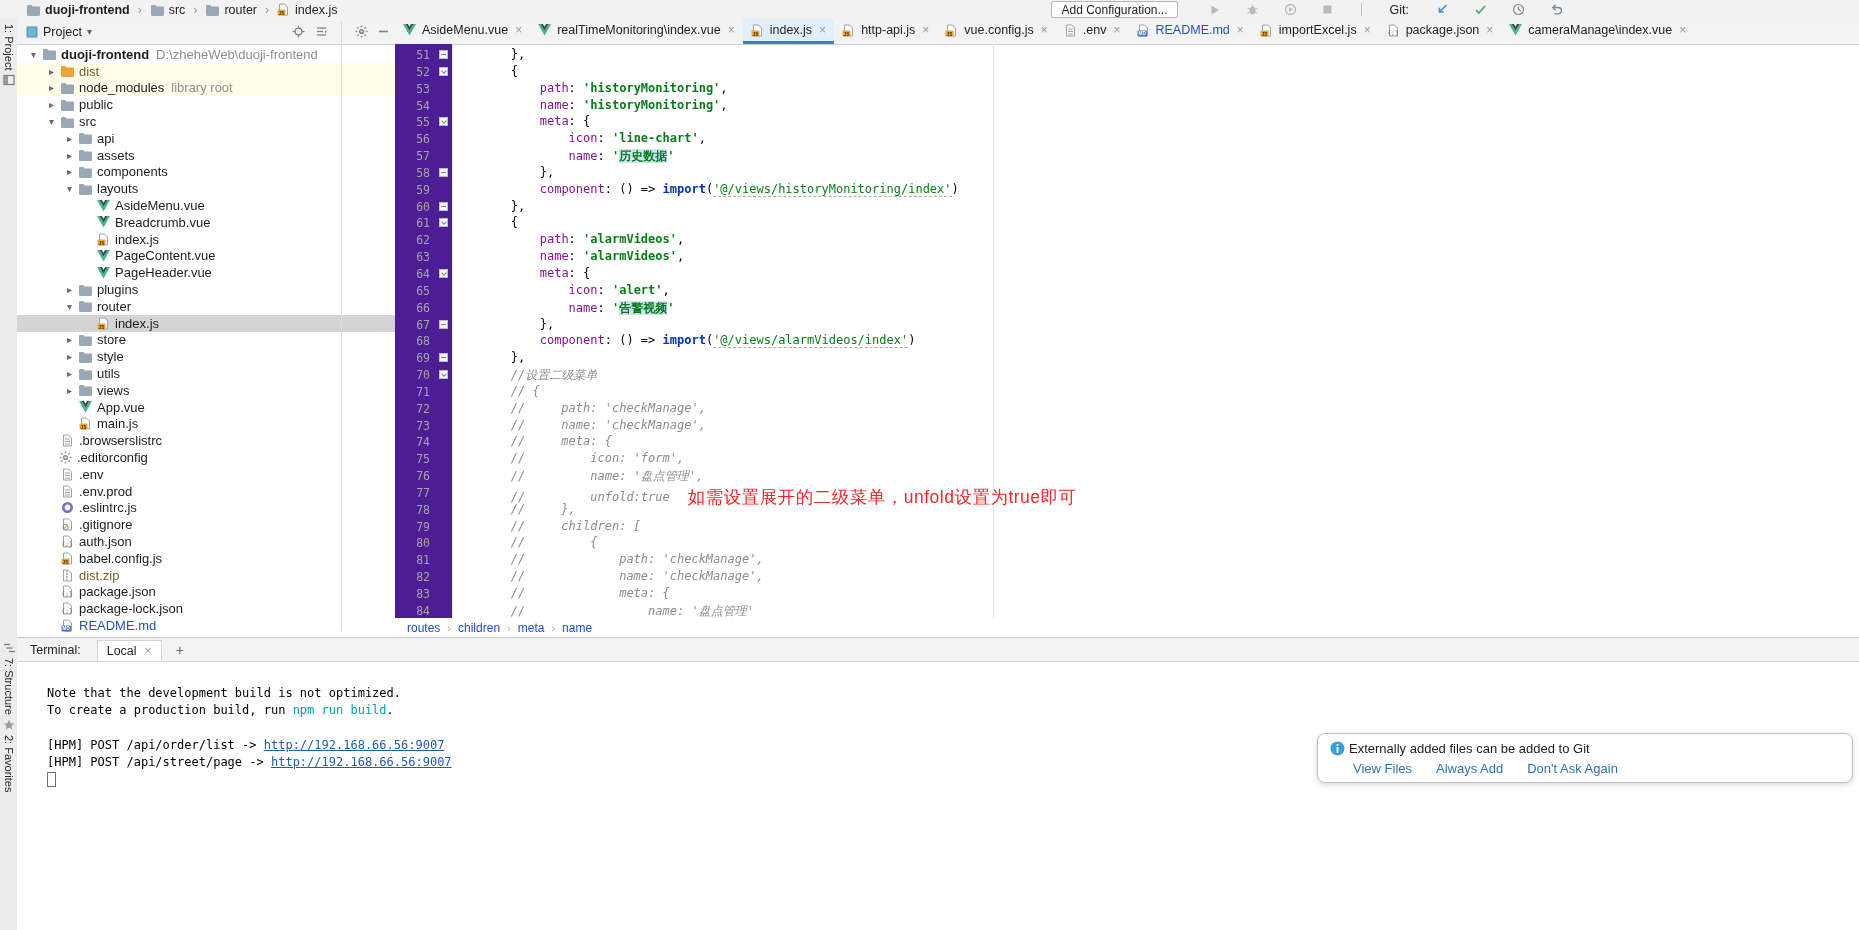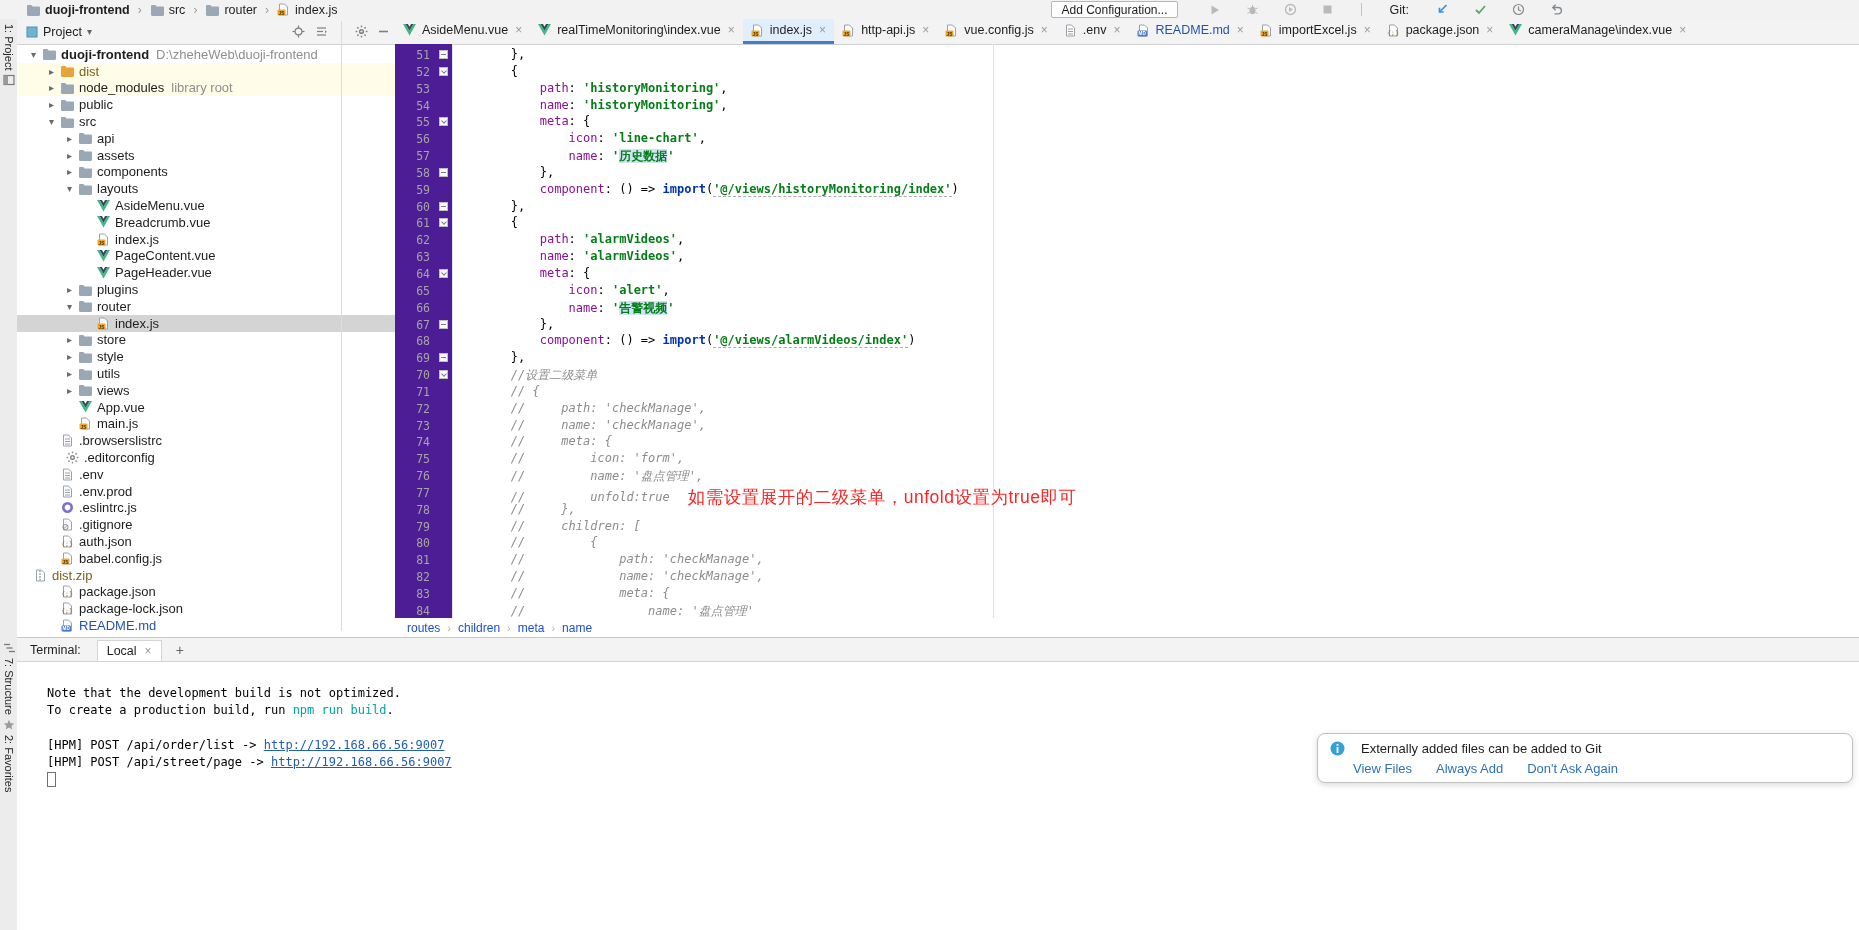--- a/index.html
+++ b/index.html
@@ -63,21 +63,21 @@
   .fold.minus::after{content:"";position:absolute;left:1px;right:1px;top:3px;border-top:1px solid #7e7e7e;}
   .fold.down::after{content:"";position:absolute;left:2px;top:1px;width:3px;height:3px;
                     border-right:1px solid #7e7e7e;border-bottom:1px solid #7e7e7e;transform:rotate(45deg);}
   .code{flex:1;position:relative;padding-top:3px;overflow:hidden;}
   .margin-guide{position:absolute;left:540px;top:0;bottom:0;width:1px;background:#e3e3e3;}
   .cl{height:16.85px;white-space:pre;font:12px "DejaVu Sans Mono",monospace;color:#000;position:relative;z-index:1;}
   .sg-p{color:#000;}
   .sg-k{color:#871094;}
   .sg-s{color:#067d17;font-weight:bold;}
   .sg-sh{color:#067d17;font-weight:bold;background:#cfe3f7;}
-  .sg-su{color:#067d17;font-weight:bold;border-bottom:1px dashed #ababab;}
+  .sg-su{color:#067d17;font-weight:normal;border-bottom:1px dashed #ababab;}
   .sg-kw{color:#0033b3;font-weight:bold;}
   .sg-c{color:#8c8c8c;font-style:italic;}
   .sg-note{font-family:"Liberation Sans",sans-serif;font-size:17.5px;color:#fb2424;font-style:normal;
            margin-left:18px;vertical-align:-2px;letter-spacing:0.5px;}
   .crumbbar{position:absolute;left:0;top:599px;width:100%;height:19px;background:#fff;
             display:flex;align-items:center;padding-left:12px;box-sizing:border-box;}
   .crumbbar .bc{font-size:12px;color:#1d4ed8;cursor:default;}
   .crumbbar .bc-sep{color:#b0b0b0;margin:0 7px;font-size:11px;}
 
   
@@ -90,21 +90,21 @@
   .term-lines{position:absolute;left:30px;top:48px;}
   .tl{height:17.2px;white-space:pre;font:12px "DejaVu Sans Mono",monospace;color:#000;}
   .tg-cmd{color:#00a3a3;}
   .tg-link{color:#215db0;text-decoration:underline;cursor:pointer;}
   .tg-cursor{display:inline-block;width:7px;height:13px;border:1px solid #707070;vertical-align:-2px;}
 
   
   .notif{position:absolute;right:6px;top:733px;width:536px;height:50px;background:#fff;
          border:1px solid #c0c0c0;border-radius:8px;box-shadow:0 2px 6px rgba(0,0,0,.15);
          box-sizing:border-box;padding:7px 12px 0 12px;z-index:5;}
-  .notif-row1{display:flex;align-items:center;gap:16px;font-size:13px;color:#1d1d1d;}
+  .notif-row1{display:flex;align-items:center;gap:4px;font-size:13px;color:#1d1d1d;}
   .notif-actions{display:flex;gap:24px;margin:5px 0 0 23px;}
   .notif-link{font-size:13px;color:#2e71b8;cursor:pointer;}
 </style>
 </head>
 <body>
 
 <div class="app">
 
   <div class="topbar">
     <div class="crumbs" id="top-crumbs">
@@ -520,21 +520,21 @@
               <path d="M2.5 1h5l3 3v8h-8z" fill="#fdfdfd" stroke="#9aa2ab"></path>
               <g stroke="#9aa2ab" stroke-width="1">
                 <line x1="4" y1="5" x2="9" y2="5"></line>
                 <line x1="4" y1="7.5" x2="9" y2="7.5"></line>
                 <line x1="4" y1="10" x2="9" y2="10"></line>
               </g>
             </svg>
           </span>
           <span class="tlabel">.browserslistrc</span>
         </div>
-        <div class="trow" style="padding-left:32px">
+        <div class="trow" style="padding-left:25px">
           <span class="tarrow"></span>
           <span class="icon">
             <svg width="13" height="13" viewBox="0 0 14 14">
               <path d="M7 4.2A2.8 2.8 0 1 0 7 9.8 2.8 2.8 0 0 0 7 4.2zm0 1.6a1.2 1.2 0 1 1 0 2.4 1.2 1.2 0 0 1 0-2.4z" fill="#8a8a8a"></path>
               <g stroke="#8a8a8a" stroke-width="1.5">
                 <line x1="7" y1="0.6" x2="7" y2="2.4"></line>
                 <line x1="7" y1="11.6" x2="7" y2="13.4"></line>
                 <line x1="0.6" y1="7" x2="2.4" y2="7"></line>
                 <line x1="11.6" y1="7" x2="13.4" y2="7"></line>
                 <line x1="2.5" y1="2.5" x2="3.8" y2="3.8"></line>
@@ -608,21 +608,21 @@
           <span class="tarrow"></span>
           <span class="icon">
             <svg width="13" height="13" viewBox="0 0 13 13">
               <path d="M2.5 1h5l3 3v8h-8z" fill="#fdfdfd" stroke="#9aa2ab"></path>
               <rect x="0.5" y="6.5" width="8" height="6" rx="1" fill="#f0a732"></rect>
               <text x="4.5" y="11.6" font-size="4.8" text-anchor="middle" fill="#4d3400" font-family="Liberation Sans,sans-serif" font-weight="bold">JS</text>
             </svg>
           </span>
           <span class="tlabel">babel.config.js</span>
         </div>
-        <div class="trow" style="">
+        <div class="trow" style="padding-left:27px">
           <span class="tarrow"></span>
           <span class="icon">
             <svg width="13" height="13" viewBox="0 0 13 13">
               <path d="M2.5 1h5l3 3v8h-8z" fill="#fdfdfd" stroke="#9aa2ab"></path>
               <line x1="6" y1="1.5" x2="6" y2="11.5" stroke="#8a9ab0" stroke-dasharray="1.6,1.2" stroke-width="1.4"></line>
             </svg>
           </span>
           <span class="tlabel ignored">dist.zip</span>
         </div>
         <div class="trow" style="padding-left:27px">

